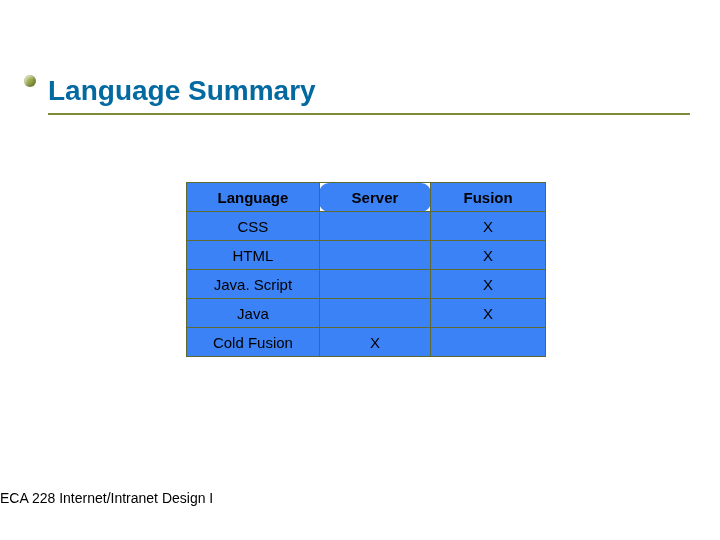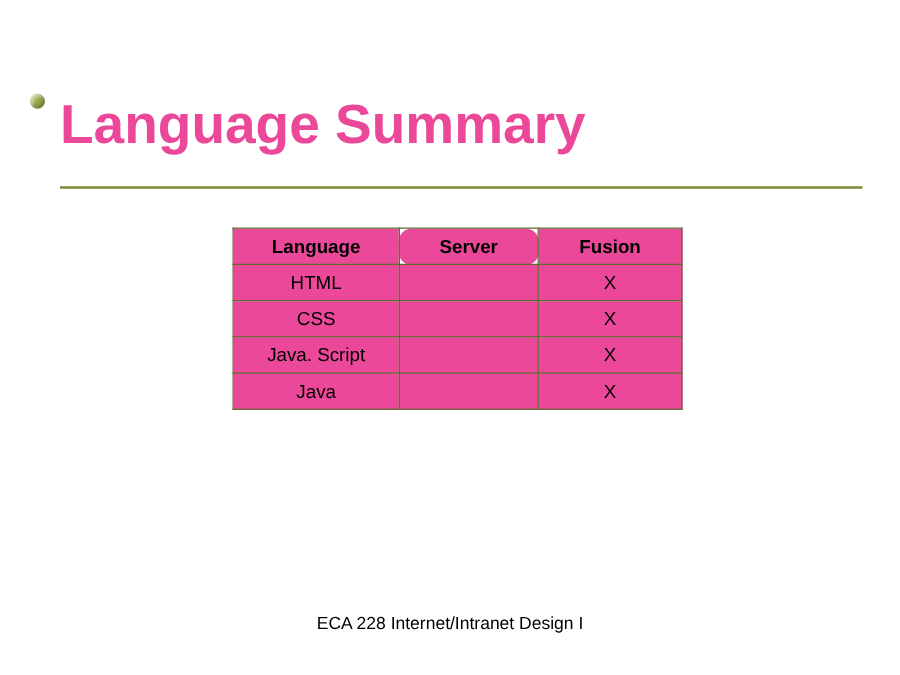--- a/index.html
+++ b/index.html
@@ -11,24 +11,24 @@
     position: relative;
     overflow: hidden;
   }
   .title-area {
     position: absolute;
     top: 75px;
     left: 48px;
     right: 30px;
   }
   .title {
-    font-size: 44px;
+    font-size: 28px;
     font-weight: bold;
-    color: #ec4899;
-    padding-bottom: 24px;
+    color: #0369a1;
+    padding-bottom: 6px;
   }
   .title-underline {
     height: 2px;
     background: #7d8a3a;
     width: 100%;
   }
   .bullet-dot {
     position: absolute;
     top: 0px;
     left: -24px;
@@ -43,39 +43,38 @@
     top: 182px;
     left: 186px;
     width: 360px;
   }
   table {
     border-collapse: collapse;
     width: 100%;
   }
   th, td {
     border: 1.5px solid #5e6a2e;
-    background: #ec4899;
+    background: #3b82f6;
     font-size: 15px;
     text-align: center;
     vertical-align: middle;
     height: 29px;
     color: #000;
   }
   th {
     font-weight: bold;
   }
   .col-lang { width: 37%; }
   .col-server { width: 31%; border-radius: 10px; }
   .col-client { width: 32%; }
   .footer {
     position: absolute;
     top: 490px;
     left: 0;
     right: 0;
-    text-align: center;
     font-size: 14px;
     color: #000;
   }
 </style>
 </head>
 <body>
 
 <div class="title-area">
   <div class="bullet-dot"></div>
   <div class="title">Language Summary</div>
@@ -86,36 +85,41 @@
   <table>
     <thead>
       <tr>
         <th class="col-lang">Language</th>
         <th class="col-server">Server</th>
         <th class="col-client">Fusion</th>
       </tr>
     </thead>
     <tbody>
       <tr>
-        <td>HTML</td>
+        <td>CSS</td>
         <td></td>
         <td>X</td>
       </tr>
       <tr>
-        <td>CSS</td>
+        <td>HTML</td>
         <td></td>
         <td>X</td>
       </tr>
       <tr>
         <td>Java. Script</td>
         <td></td>
         <td>X</td>
       </tr>
       <tr>
         <td>Java</td>
         <td></td>
         <td>X</td>
       </tr>
+      <tr>
+        <td>Cold Fusion</td>
+        <td>X</td>
+        <td></td>
+      </tr>
     </tbody>
   </table>
 </div>
 
 <div class="footer">ECA 228  Internet/Intranet Design I</div>
 
 </body></html>

